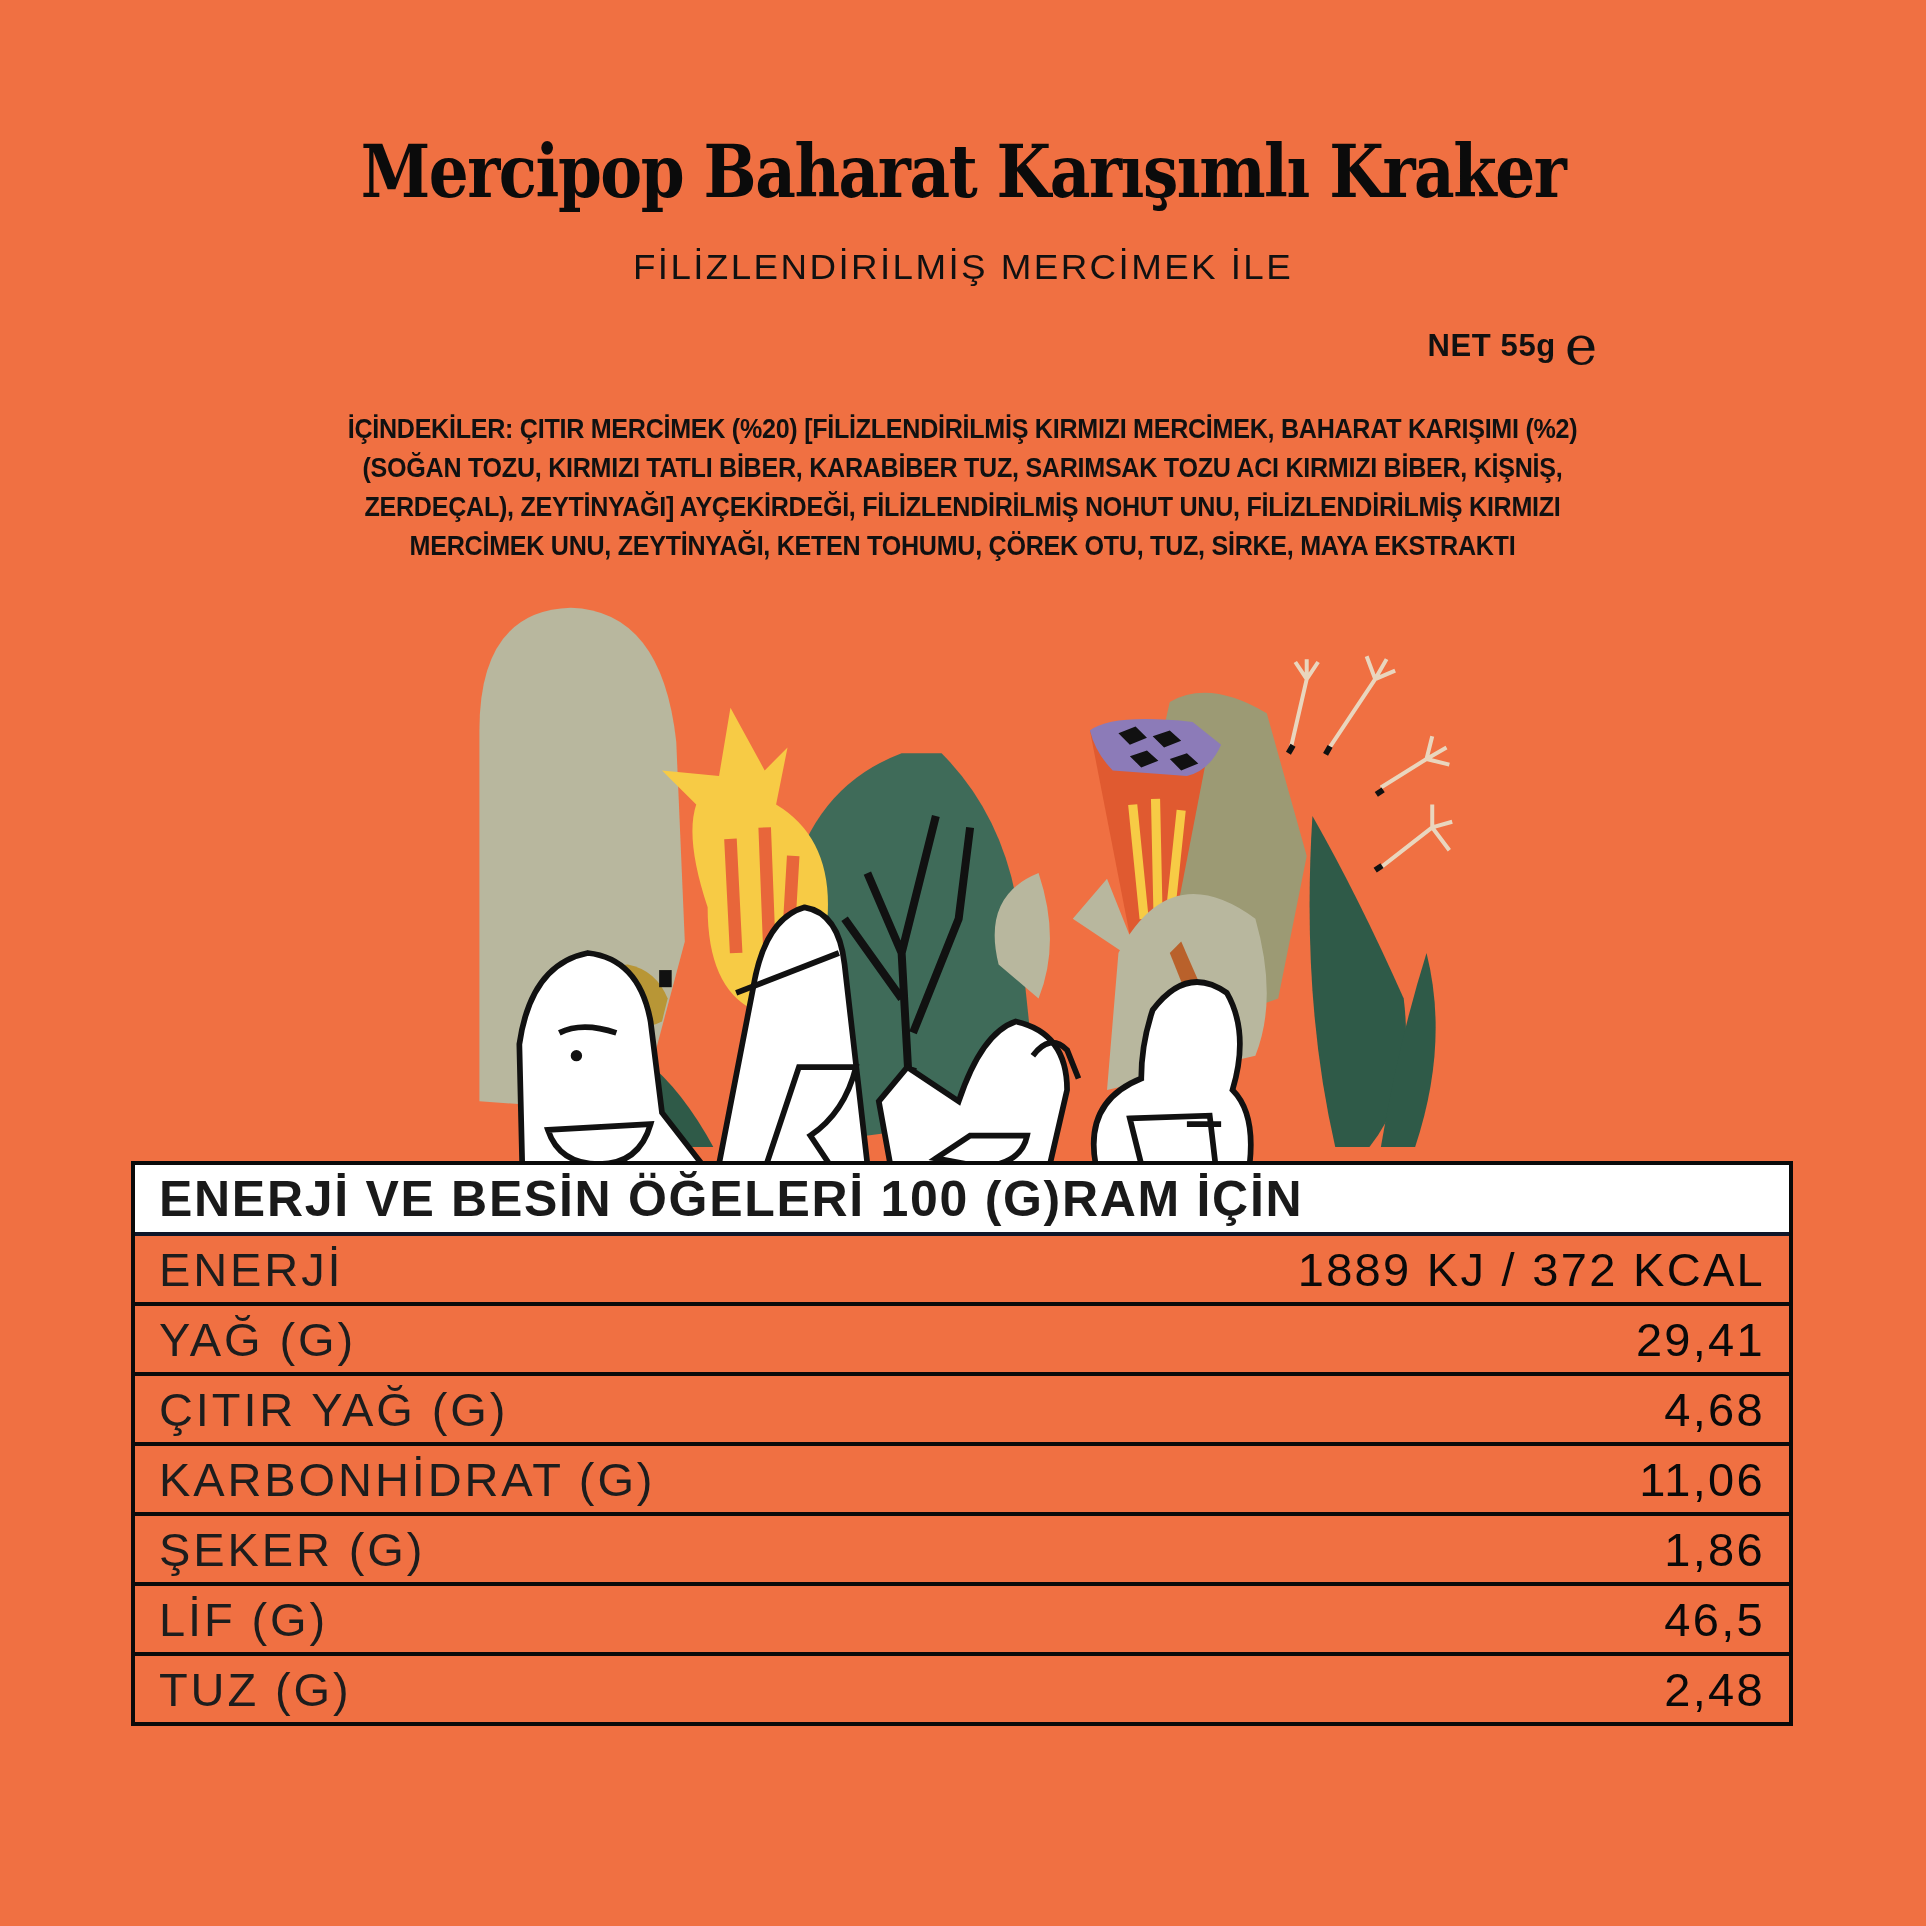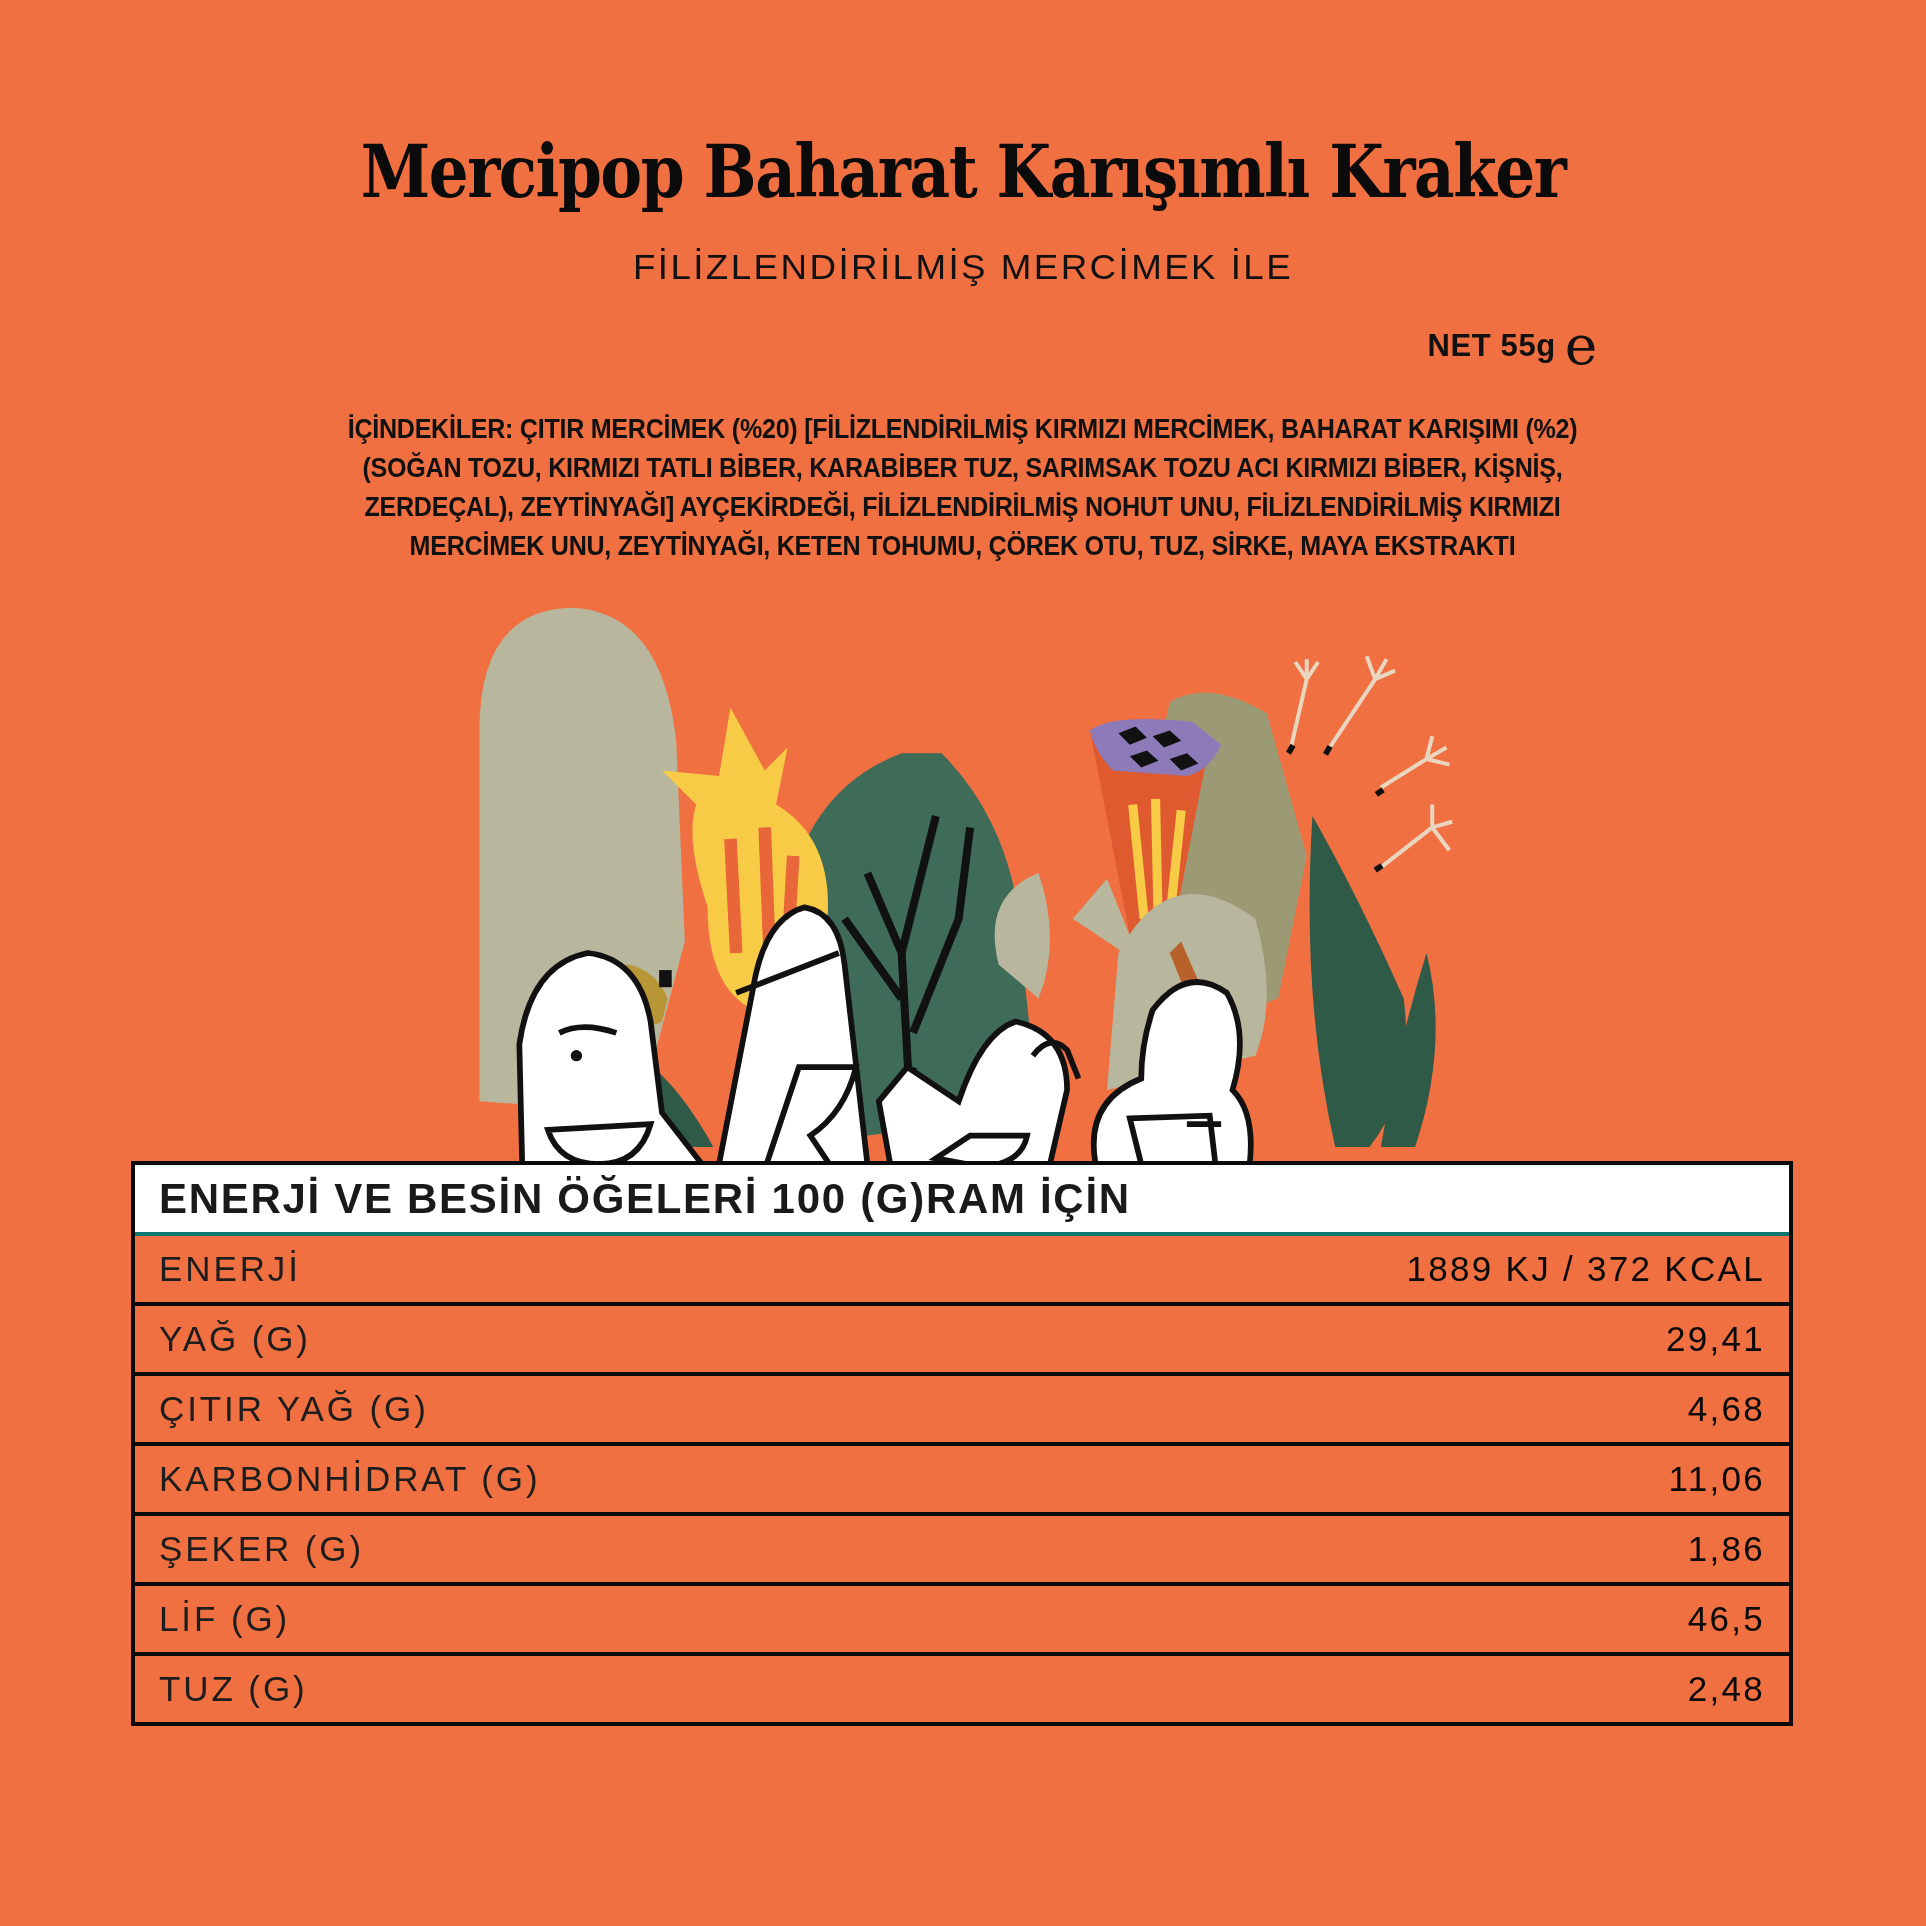--- a/index.html
+++ b/index.html
@@ -31,28 +31,28 @@
     font-family:"Liberation Sans", sans-serif; font-weight:bold; font-size:27px; line-height:39px;
     letter-spacing:-0.3px; transform:scaleX(0.93); transform-origin:center;
   }
   .illustration { position:absolute; left:468px; top:599px; width:1027px; height:571px; }
 
   .nutrition {
     position:absolute; left:131px; top:1161px; width:1662px;
     border:4px solid #0a0a0a; box-sizing:border-box; background:#F07042;
   }
   .nutrition .head {
-    background:#fff; height:67px; border-bottom:4px solid #0f766e;
+    background:#fff; height:67px; border-bottom:4px solid #0f172a;
     display:flex; align-items:center; padding-left:24px;
-    font-family:"Liberation Sans", sans-serif; font-weight:bold; font-size:42px; letter-spacing:1.7px; color:#1a1a1a;
+    font-family:"Liberation Sans", sans-serif; font-weight:bold; font-size:50px; letter-spacing:1.7px; color:#1a1a1a;
   }
   .nutrition .row {
     height:66px; border-bottom:4px solid #0a0a0a;
     display:flex; align-items:center; justify-content:space-between; padding:0 24px;
-    font-size:35px; letter-spacing:2.9px; color:#1d1d1d;
+    font-size:47px; letter-spacing:2.9px; color:#1d1d1d;
   }
   .nutrition .row:last-child { border-bottom:none; }
   .nutrition .row .val { color:#0a0a0a; letter-spacing:2.3px; }
 </style>
 </head>
 <body>
 
 <div class="title">Mercipop Baharat Karışımlı Kraker</div>
 <div class="subtitle">FİLİZLENDİRİLMİŞ MERCİMEK İLE</div>
 <div class="net">

